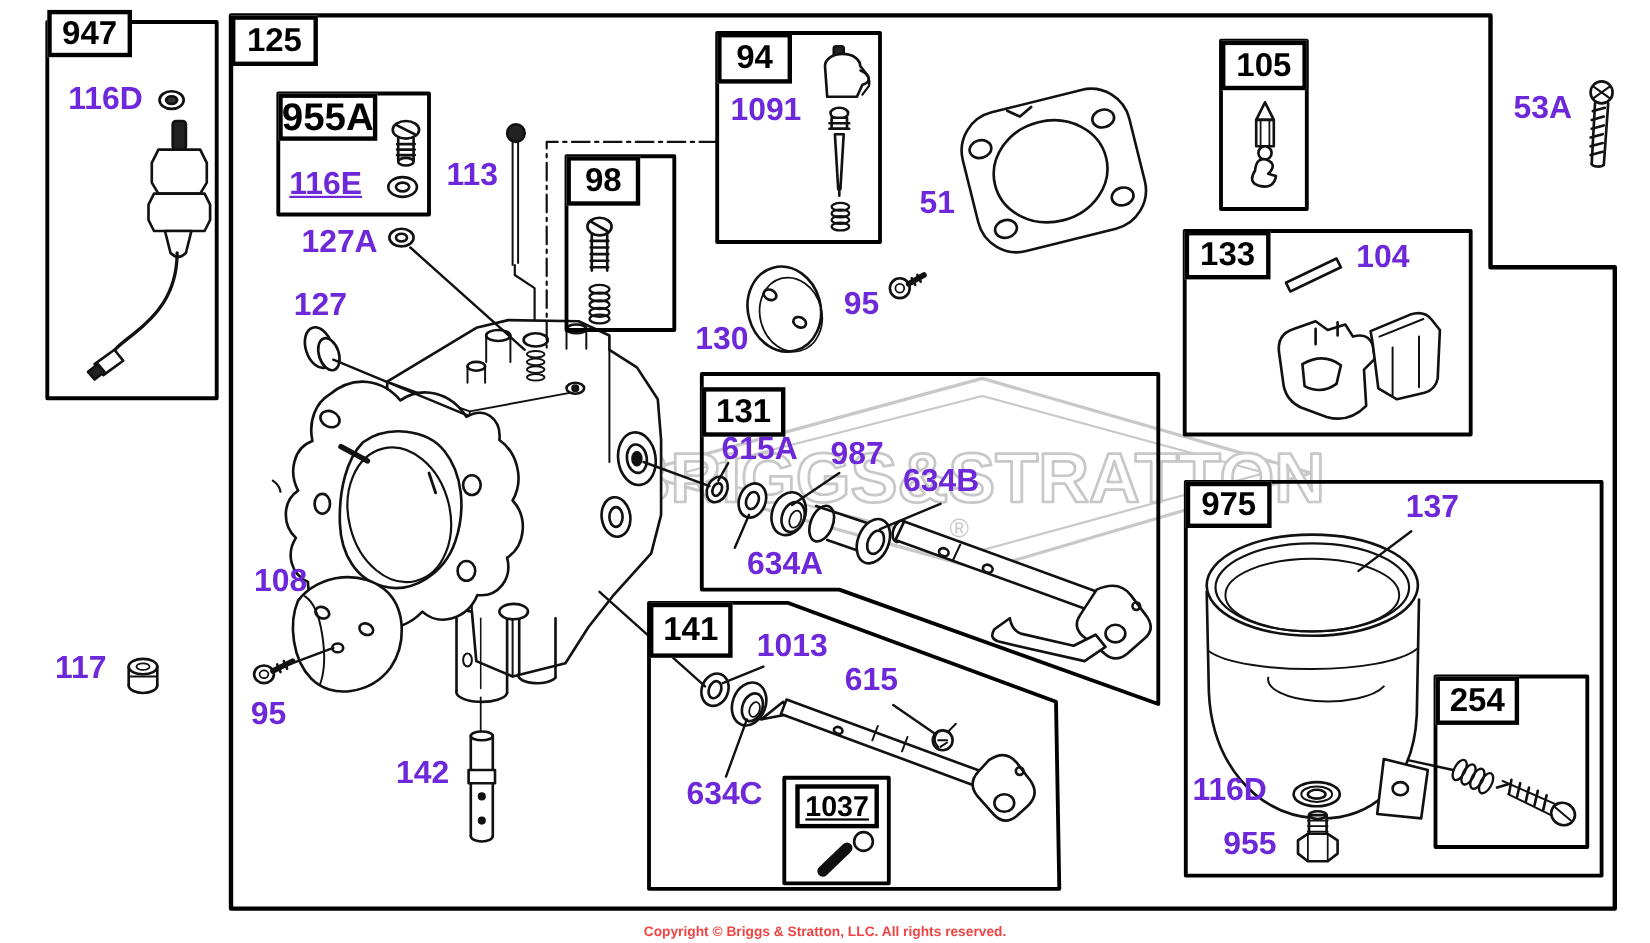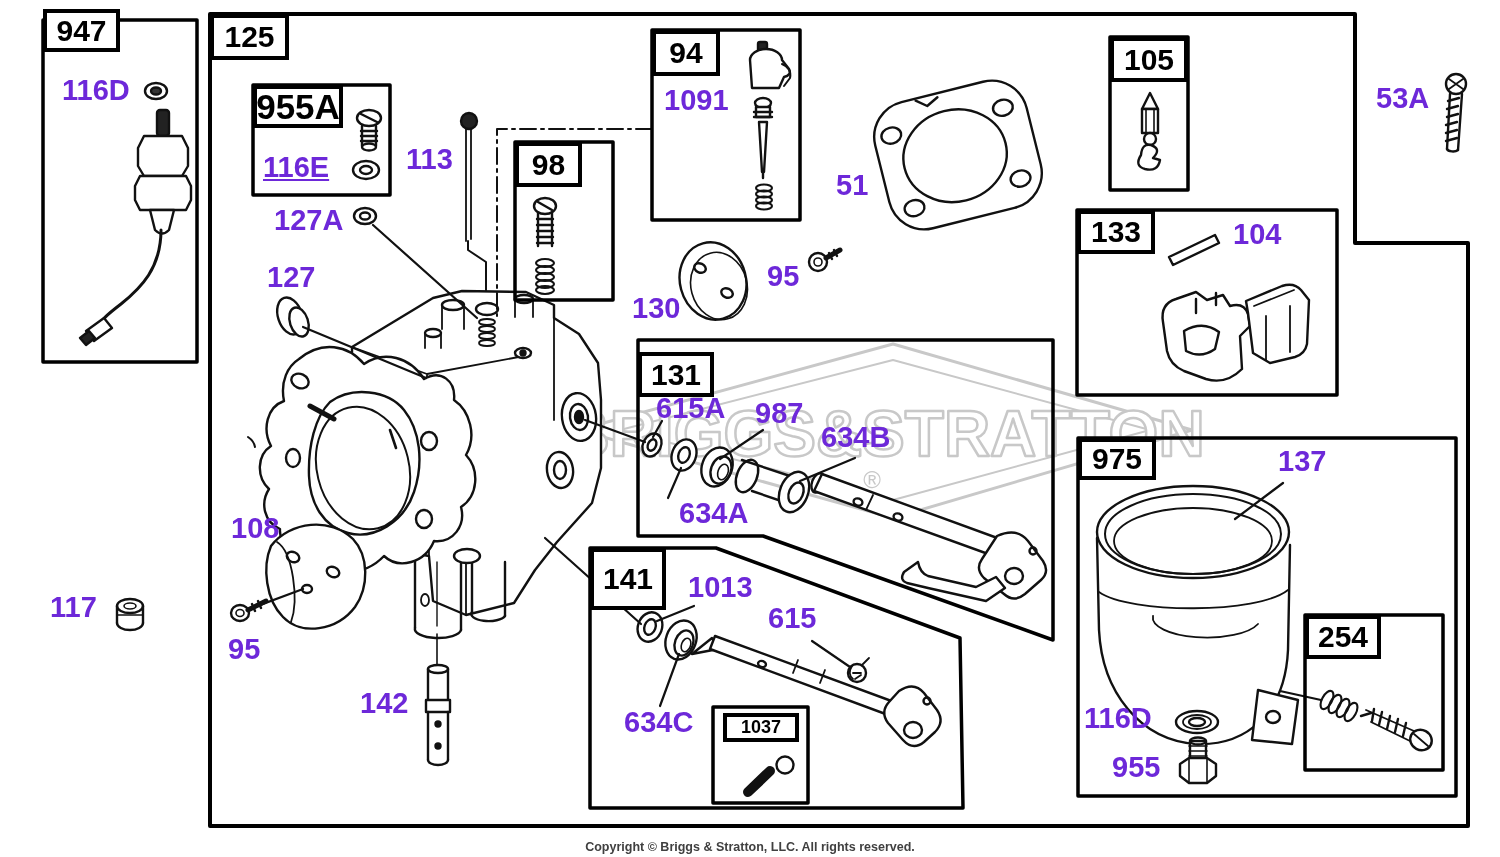--- a/index.html
+++ b/index.html
@@ -4,21 +4,21 @@
 <style>
   html,body{margin:0;padding:0;background:#fff;}
   #stage{position:relative;width:1500px;height:857px;background:#fff;overflow:hidden;
          font-family:"Liberation Sans",sans-serif;}
   #lineart{position:absolute;left:0;top:0;}
   .chip{position:absolute;border:4px solid #000;background:#fff;color:#000;
         display:flex;align-items:center;justify-content:center;box-sizing:border-box;
         font-weight:bold;font-size:30px;letter-spacing:0;z-index:5;}
   .lbl{position:absolute;color:#6d28d9;font-weight:bold;font-size:29px;white-space:nowrap;z-index:5;}
   .copyright{position:absolute;left:0;right:0;bottom:3px;text-align:center;
-             font-size:12.5px;font-weight:bold;color:#404040;z-index:5;}
+             font-size:12.5px;font-weight:bold;color:#ef4444;z-index:5;}
 </style>
 </head>
 <body>
 
 <div id="stage">
 
 <svg id="lineart" width="1500" height="857" viewBox="0 0 1500 857" stroke-linecap="round" stroke-linejoin="round">
 
   <g stroke="#c8c8c8" fill="none">
     <polygon points="578,430 893,344 1192,430 893,518" stroke-width="3"></polygon>
@@ -382,24 +382,24 @@
     </div>
   <div class="chip" style="left:1110px;top:37px;  width:78px; height:45px;">
       <span>105</span>
     </div>
   <div class="chip" style="left:1077px;top:210px; width:78px; height:44px;">
       <span>133</span>
     </div>
   <div class="chip" style="left:638px; top:340px; width:76px; height:45px;margin-top:12px;">
       <span>131</span>
     </div>
-  <div class="chip" style="left:590px; top:548px; width:76px; height:62px;">
+  <div class="chip" style="left:590px; top:548px; width:76px; height:50px;">
       <span>141</span>
     </div>
-  <div class="chip" style="left:723px; top:713px; width:76px; height:29px; font-size:18px;">
+  <div class="chip" style="left:723px; top:713px; width:76px; height:40px; font-size:26px;text-decoration:underline;">
       <span>1037</span>
     </div>
   <div class="chip" style="left:1078px;top:438px; width:78px; height:42px;">
       <span>975</span>
     </div>
   <div class="chip" style="left:1305px;top:615px; width:76px; height:44px;justify-content:center;">
       <span>254</span>
     </div>
 
   <div class="lbl" style="left:62px;  top:74px;">116D</div>

